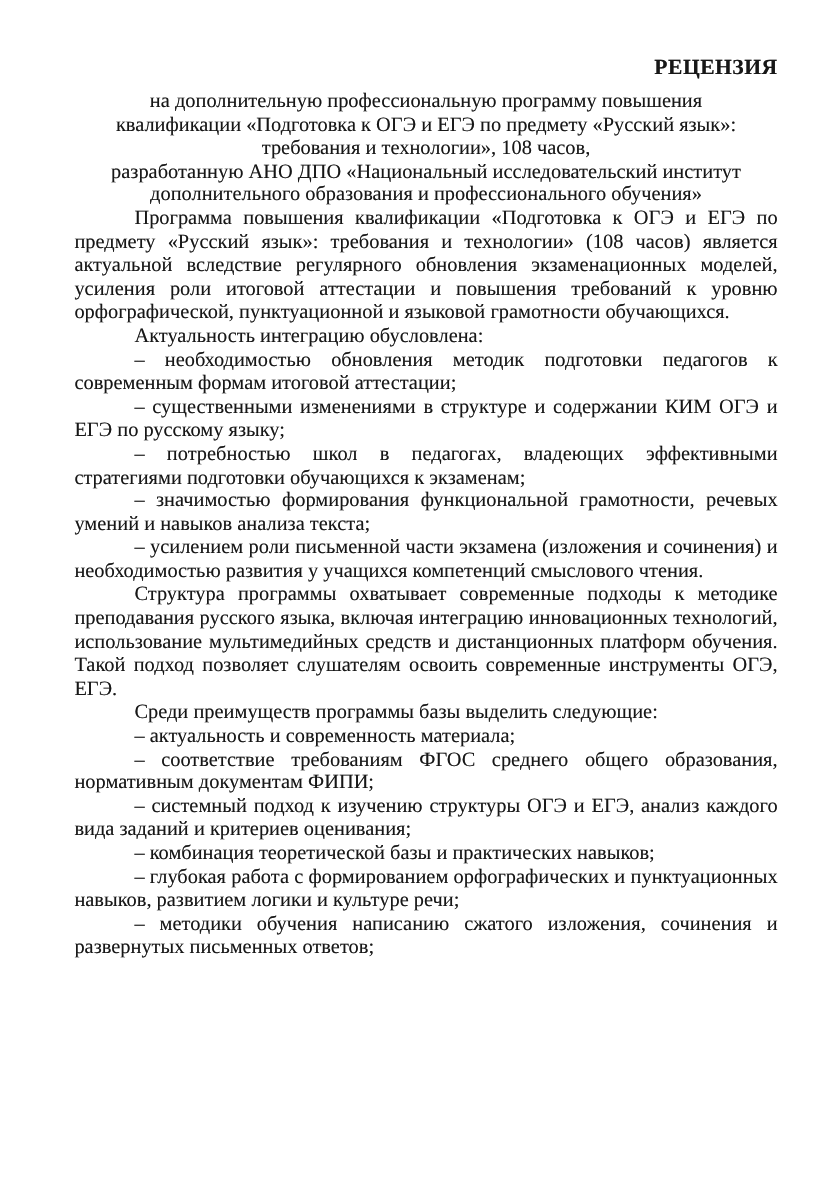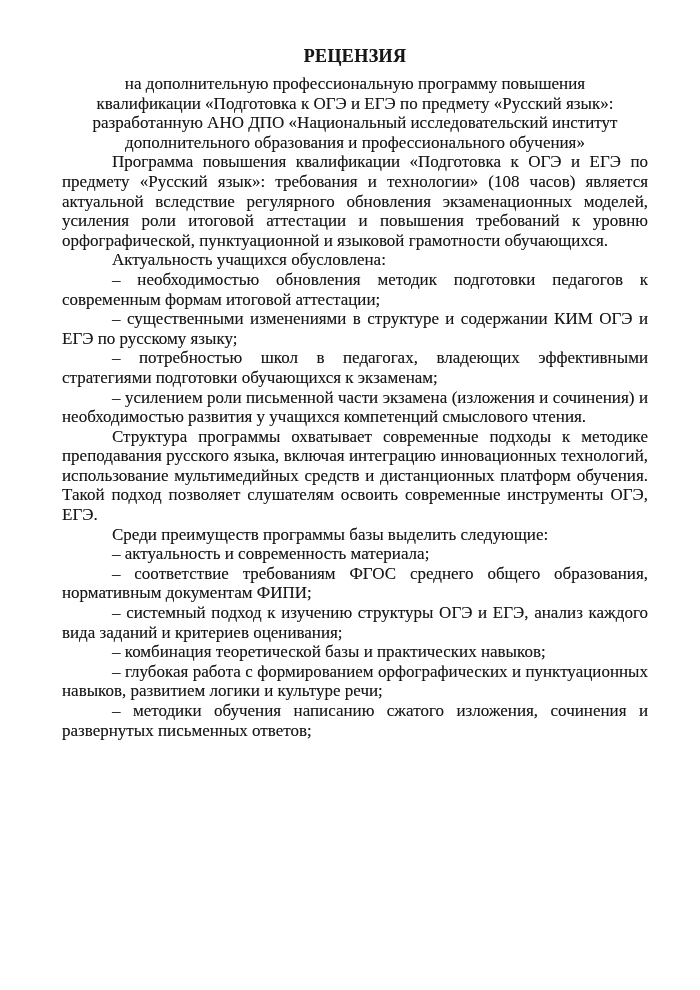--- a/index.html
+++ b/index.html
@@ -21,21 +21,21 @@
     position: absolute;
     left: 62px;
     top: 46px;
     width: 586px;
   }
   .title {
     margin: 0 0 8px 0;
     font-size: 18px;
     line-height: 20px;
     font-weight: bold;
-    text-align: center;
+    text-align: right;
     letter-spacing: 0.4px;
     text-shadow: 0 0 0.5px rgba(20,20,20,0.55);
   }
   .subtitle {
     font-size: 17px;
     line-height: 19.6px;
     text-align: center;
     text-shadow: 0 0 0.4px rgba(20,20,20,0.45);
   }
   .subtitle .subline {
@@ -56,30 +56,32 @@
 <body>
 
 <div class="page">
   <div class="doc">
 
     <h1 class="title">РЕЦЕНЗИЯ</h1>
 
     <div class="subtitle">
       <div class="subline">на дополнительную профессиональную программу повышения</div>
       <div class="subline">квалификации «Подготовка к ОГЭ и ЕГЭ по предмету «Русский язык»:</div>
+      <div class="subline">требования и технологии», 108 часов,</div>
       <div class="subline">разработанную АНО ДПО «Национальный исследовательский институт</div>
       <div class="subline">дополнительного образования и профессионального обучения»</div>
     </div>
 
     <div class="body">
       <p>Программа повышения квалификации «Подготовка к ОГЭ и ЕГЭ по предмету «Русский язык»: требования и технологии» (108 часов) является актуальной вследствие регулярного обновления экзаменационных моделей, усиления роли итоговой аттестации и повышения требований к уровню орфографической, пунктуационной и языковой грамотности обучающихся.</p>
-      <p>Актуальность учащихся обусловлена:</p>
+      <p>Актуальность интеграцию обусловлена:</p>
       <p>– необходимостью обновления методик подготовки педагогов к современным формам итоговой аттестации;</p>
       <p>– существенными изменениями в структуре и содержании КИМ ОГЭ и ЕГЭ по русскому языку;</p>
       <p>– потребностью школ в педагогах, владеющих эффективными стратегиями подготовки обучающихся к экзаменам;</p>
+      <p>– значимостью формирования функциональной грамотности, речевых умений и навыков анализа текста;</p>
       <p>– усилением роли письменной части экзамена (изложения и сочинения) и необходимостью развития у учащихся компетенций смыслового чтения.</p>
       <p>Структура программы охватывает современные подходы к методике преподавания русского языка, включая интеграцию инновационных технологий, использование мультимедийных средств и дистанционных платформ обучения. Такой подход позволяет слушателям освоить современные инструменты ОГЭ, ЕГЭ.</p>
       <p>Среди преимуществ программы базы выделить следующие:</p>
       <p>– актуальность и современность материала;</p>
       <p>– соответствие требованиям ФГОС среднего общего образования, нормативным документам ФИПИ;</p>
       <p>– системный подход к изучению структуры ОГЭ и ЕГЭ, анализ каждого вида заданий и критериев оценивания;</p>
       <p>– комбинация теоретической базы и практических навыков;</p>
       <p>– глубокая работа с формированием орфографических и пунктуационных навыков, развитием логики и культуре речи;</p>
       <p>– методики обучения написанию сжатого изложения, сочинения и развернутых письменных ответов;</p>
     </div>

